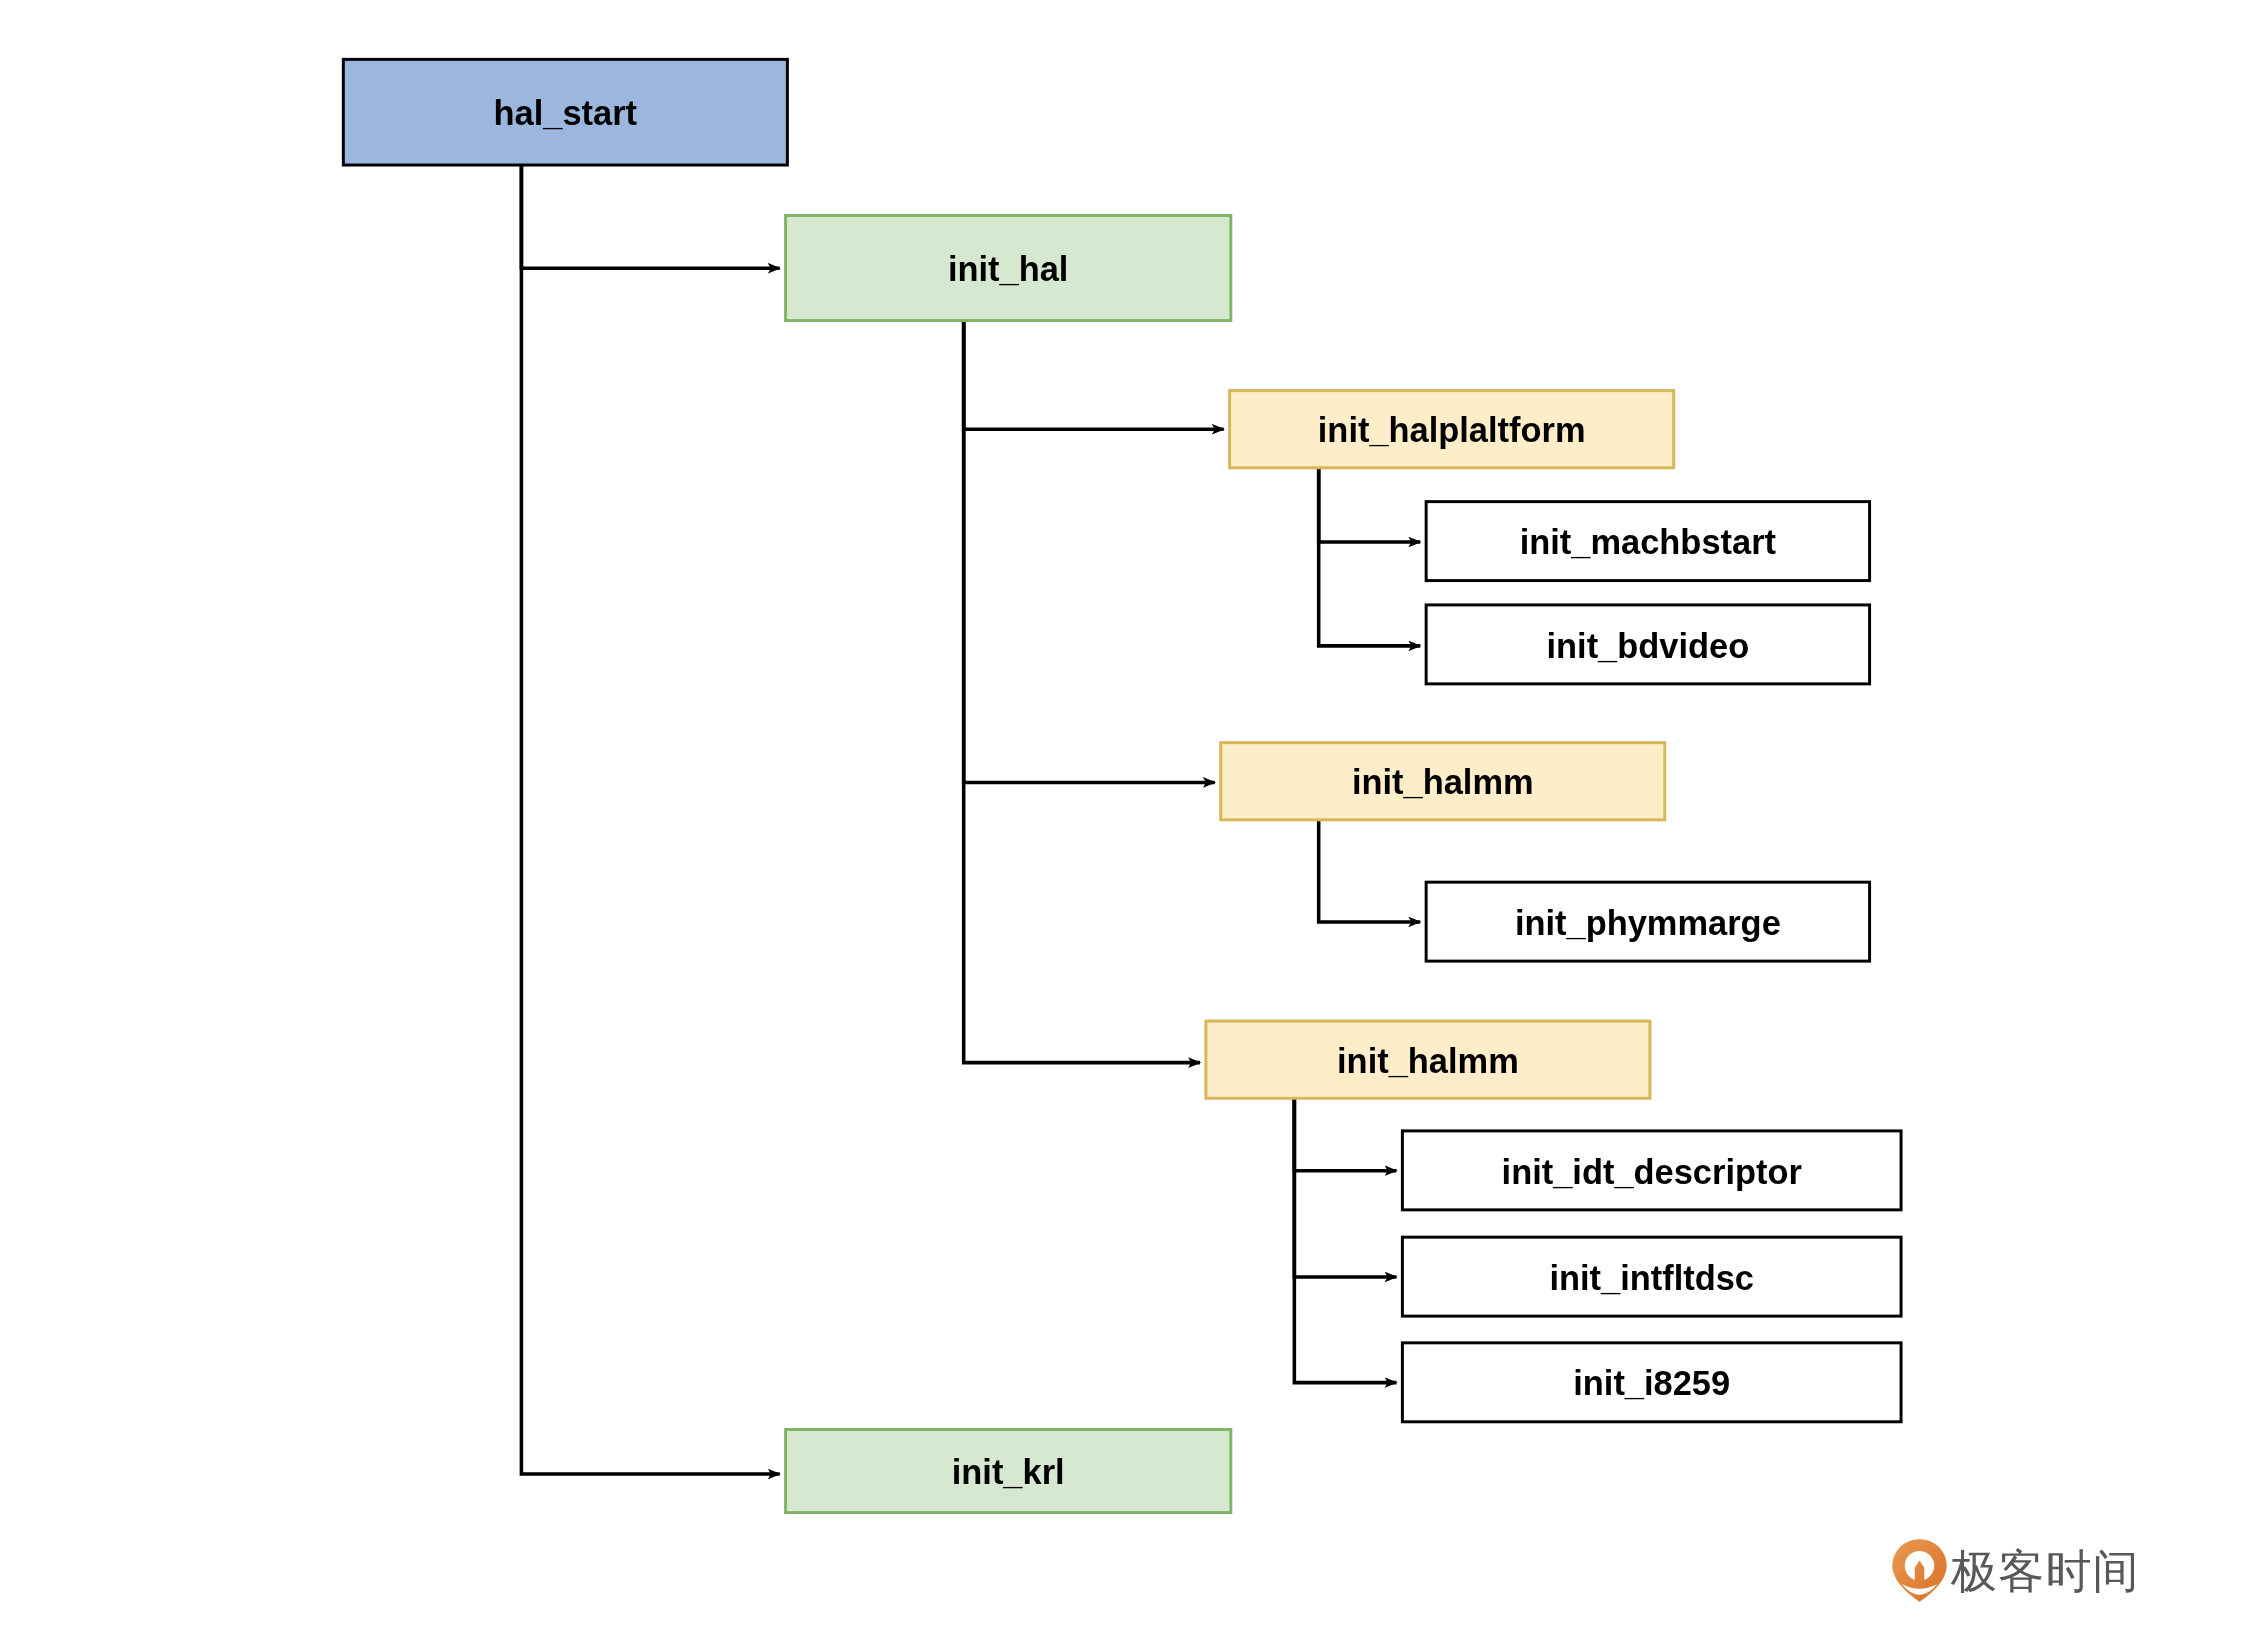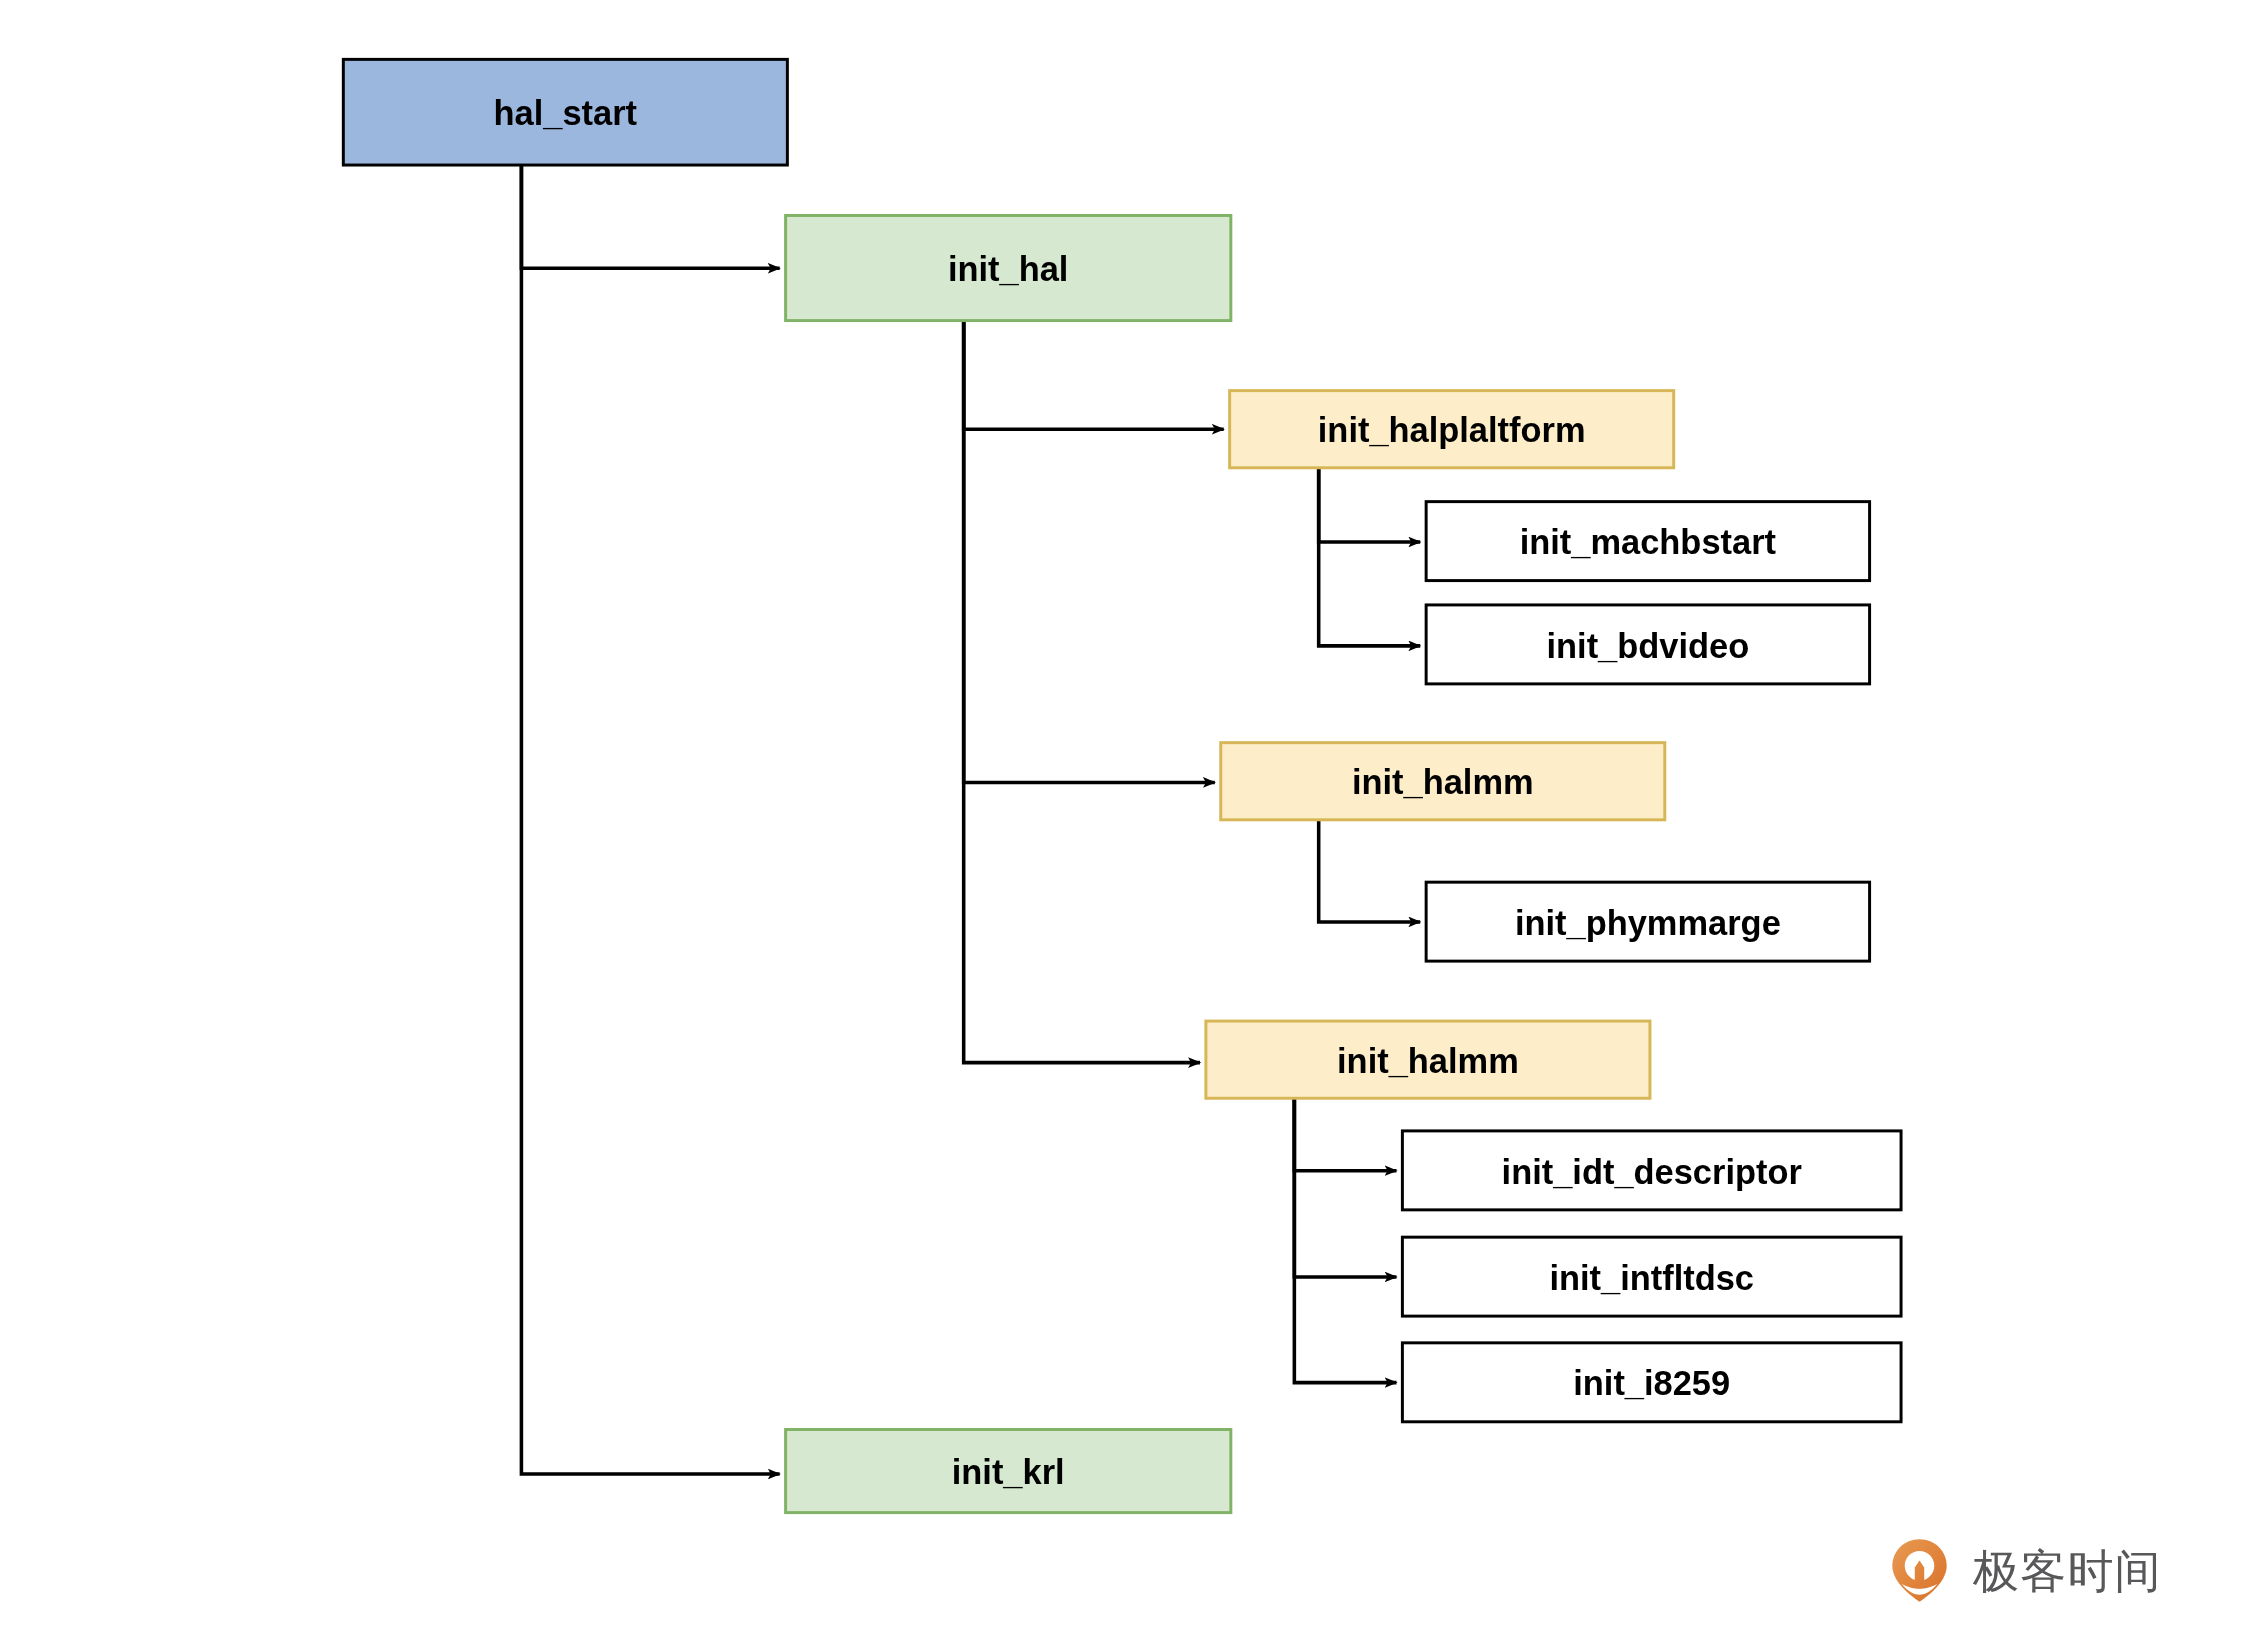--- a/index.html
+++ b/index.html
@@ -46,21 +46,21 @@
     stroke-linecap: butt;
     stroke-linejoin: miter;
   }
   
   #watermark {
     position: absolute;
     left: 1891px;
     top: 1538px;
     display: flex;
     align-items: center;
-    gap: 25px;
+    gap: 3px;
   }
   #watermark .wm-mark {
     width: 57px;
     height: 65px;
     position: relative;
     flex: 0 0 auto;
   }
   #watermark .wm-text {
     font-family: "DejaVu Sans", sans-serif;
     font-size: 46px;

